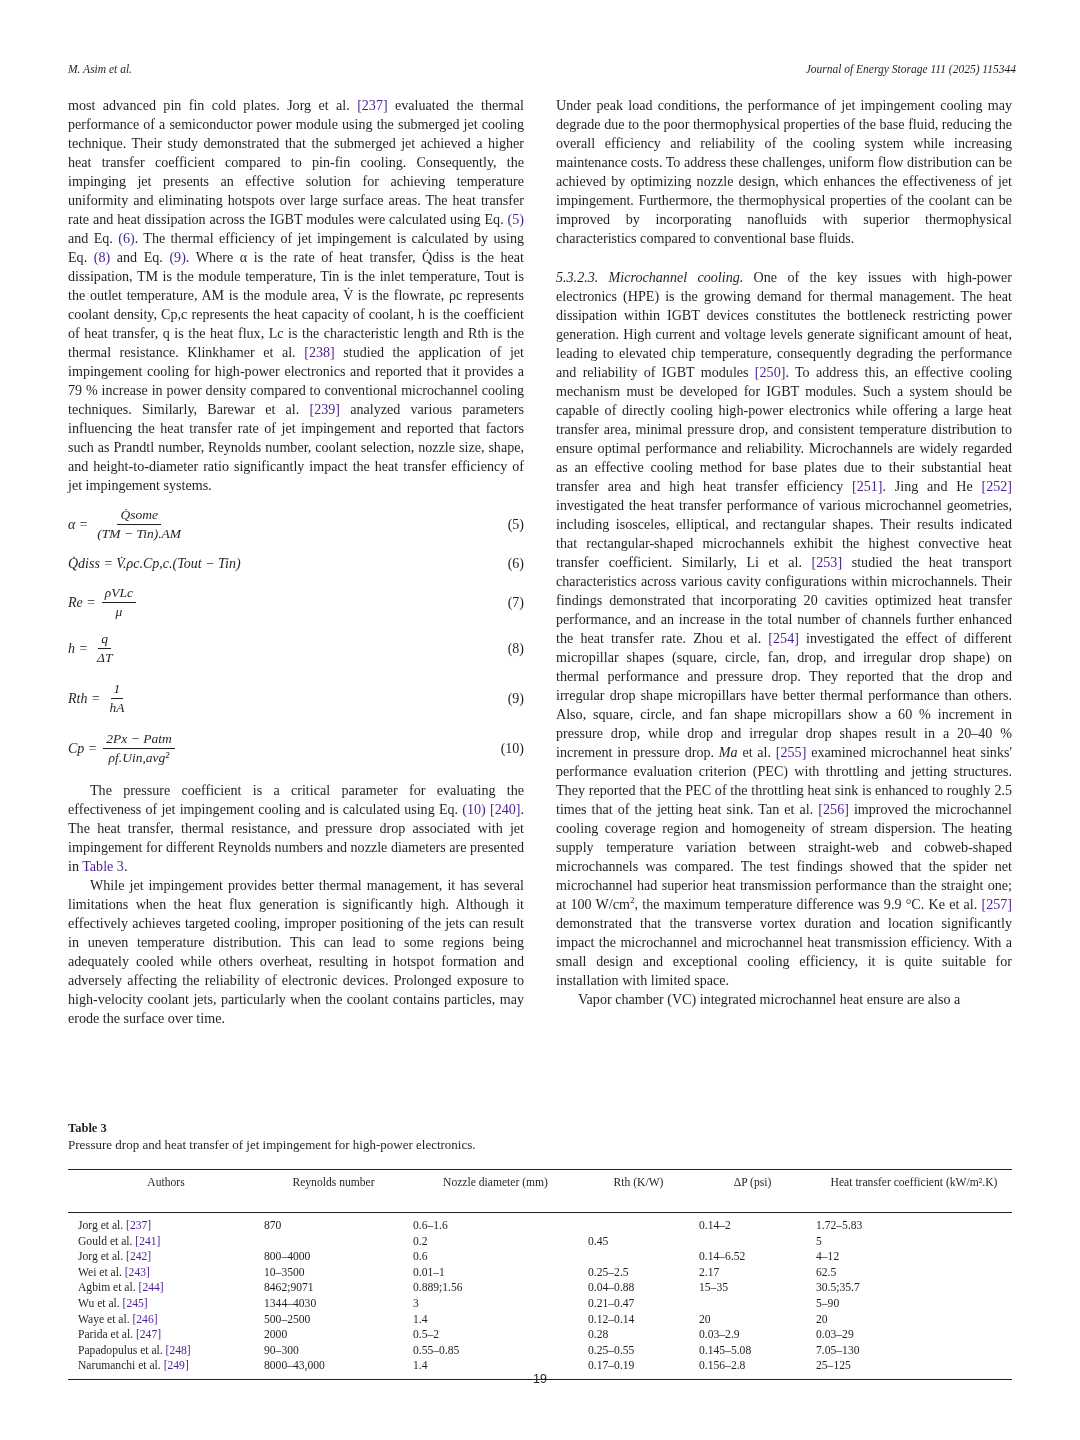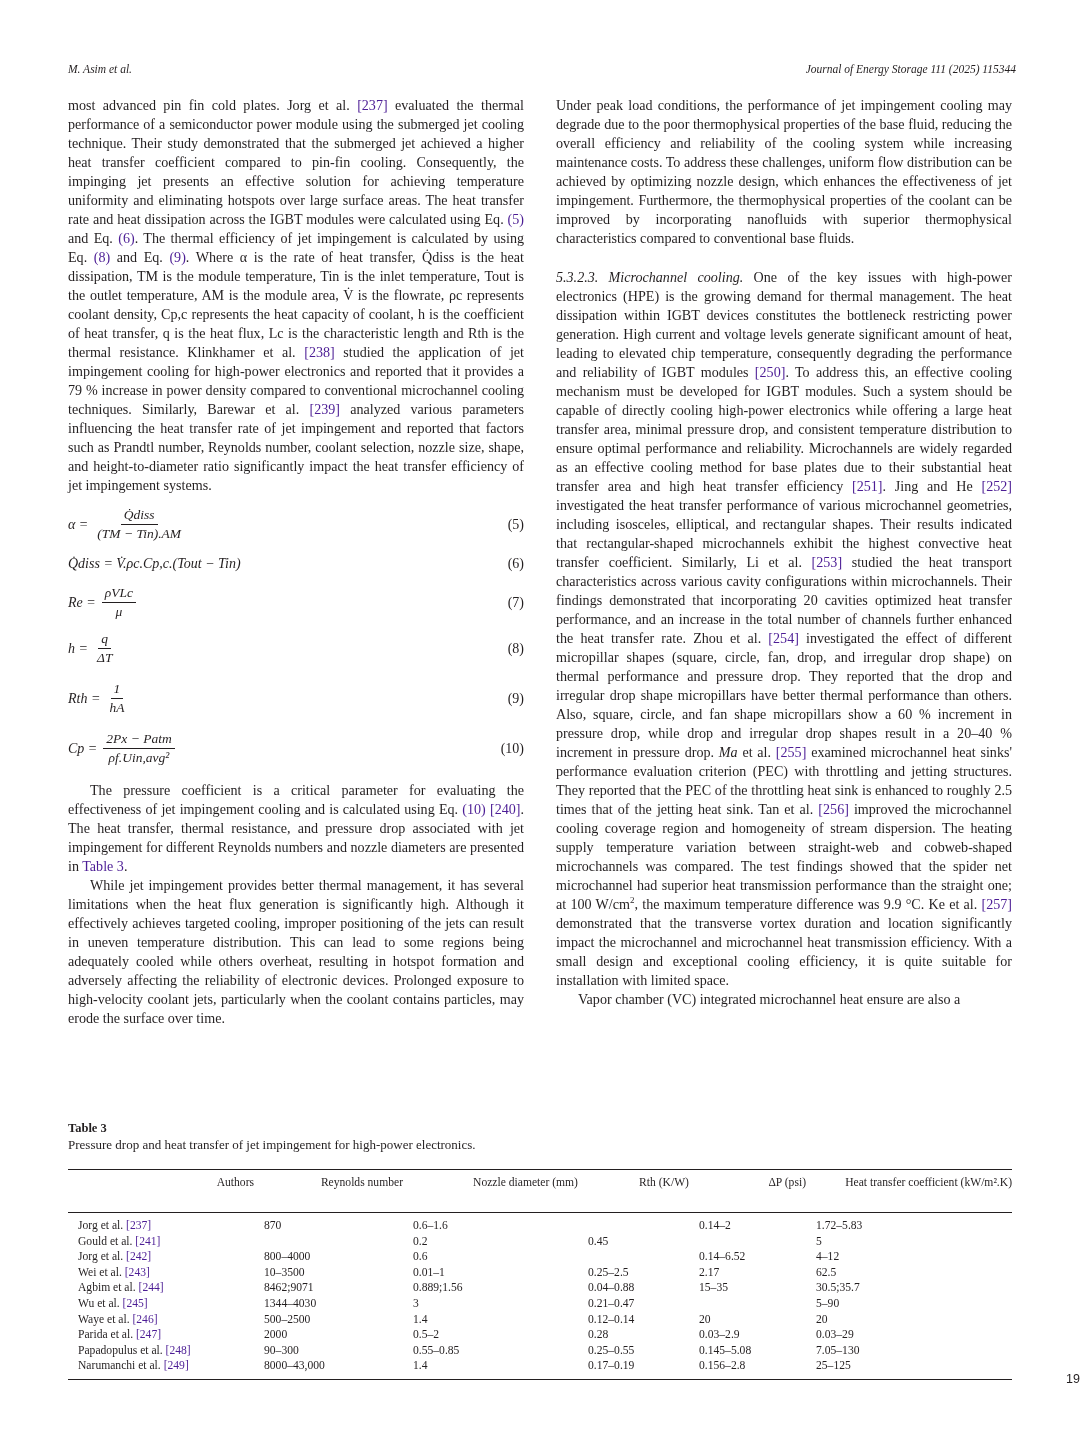--- a/index.html
+++ b/index.html
@@ -31,51 +31,51 @@
   .frac .den { padding: 1px 3px 0; line-height: 16px; }
   .eq-lhs { white-space: nowrap; }
 
   .section-heading { font-style: italic; }
 
   .table-block { position: absolute; left: 68px; top: 1120px; width: 944px; }
   .table-label { font-weight: bold; font-size: 12.5px; line-height: 16px; }
   .table-caption { font-size: 13px; line-height: 18px; margin-bottom: 15px; }
   table { width: 944px; border-collapse: collapse; font-size: 11.6px; line-height: 15.6px; }
   thead tr { border-top: 1.2px solid #231f20; border-bottom: 0.8px solid #231f20; }
-  thead th { font-weight: normal; text-align: right; padding: 4px 0 20px 10px; height: 18px; }
+  thead th { font-weight: normal; text-align: center; padding: 4px 0 20px 10px; height: 18px; }
   tbody tr:first-child td { padding-top: 5px; }
   tbody tr:last-child { border-bottom: 1.2px solid #231f20; }
   tbody tr:last-child td { padding-bottom: 5px; }
   td { padding: 0 0 0 10px; vertical-align: top; }
   th.c1, td.c1 { width: 176px; }
   th.c2, td.c2 { width: 139px; }
   th.c3, td.c3 { width: 165px; }
   th.c4, td.c4 { width: 101px; }
   th.c5, td.c5 { width: 107px; }
 
-  .folio { position: absolute; top: 1372px; left: 0; width: 1080px; text-align: right;
+  .folio { position: absolute; top: 1372px; left: 0; width: 1080px; text-align: center;
            font-size: 12.5px; font-family: "Liberation Sans", "DejaVu Sans", sans-serif; }
 </style>
 </head>
 <body>
 
 <div class="page">
 
   <div class="running-head rh-left">M. Asim et al.</div>
   <div class="running-head rh-right">Journal of Energy Storage 111 (2025) 115344</div>
 
   <div class="col col-left">
     <p><span>most advanced pin fin cold plates. Jorg et al. </span><span class="ref">[237]</span><span> evaluated the thermal performance of a semiconductor power module using the submerged jet cooling technique. Their study demonstrated that the submerged jet achieved a higher heat transfer coefficient compared to pin-fin cooling. Consequently, the impinging jet presents an effective solution for achieving temperature uniformity and eliminating hotspots over large surface areas. The heat transfer rate and heat dissipation across the IGBT modules were calculated using Eq. </span><span class="ref">(5)</span><span> and Eq. </span><span class="ref">(6)</span><span>. The thermal efficiency of jet impingement is calculated by using Eq. </span><span class="ref">(8)</span><span> and Eq. </span><span class="ref">(9)</span><span>. Where α is the rate of heat transfer, Q̇diss is the heat dissipation, TM is the module temperature, Tin is the inlet temperature, Tout is the outlet temperature, AM is the module area, V̇ is the flowrate, ρc represents coolant density, Cp,c represents the heat capacity of coolant, h is the coefficient of heat transfer, q is the heat flux, Lc is the characteristic length and Rth is the thermal resistance. Klinkhamer et al. </span><span class="ref">[238]</span><span> studied the application of jet impingement cooling for high-power electronics and reported that it provides a 79 % increase in power density compared to conventional microchannel cooling techniques. Similarly, Barewar et al. </span><span class="ref">[239]</span><span> analyzed various parameters influencing the heat transfer rate of jet impingement and reported that factors such as Prandtl number, Reynolds number, coolant selection, nozzle size, shape, and height-to-diameter ratio significantly impact the heat transfer efficiency of jet impingement systems.</span></p>
 
     <div style="height:8px"></div>
 
     <div class="eq">
       <span class="eq-lhs">α =</span>
       <span class="frac">
-          <span class="num">Q̇diss</span>
+          <span class="num">Q̇some</span>
           <span class="den">(TM − Tin).AM</span>
         </span>
       <span class="eqnum">(5)</span>
     </div>
     <div class="eq" style="height:36px">
       <span class="eq-lhs">Q̇diss = V̇.ρc.Cp,c.(Tout − Tin)</span>
       <span class="eqnum">(6)</span>
     </div>
     <div class="eq">
       <span class="eq-lhs">Re =</span>

